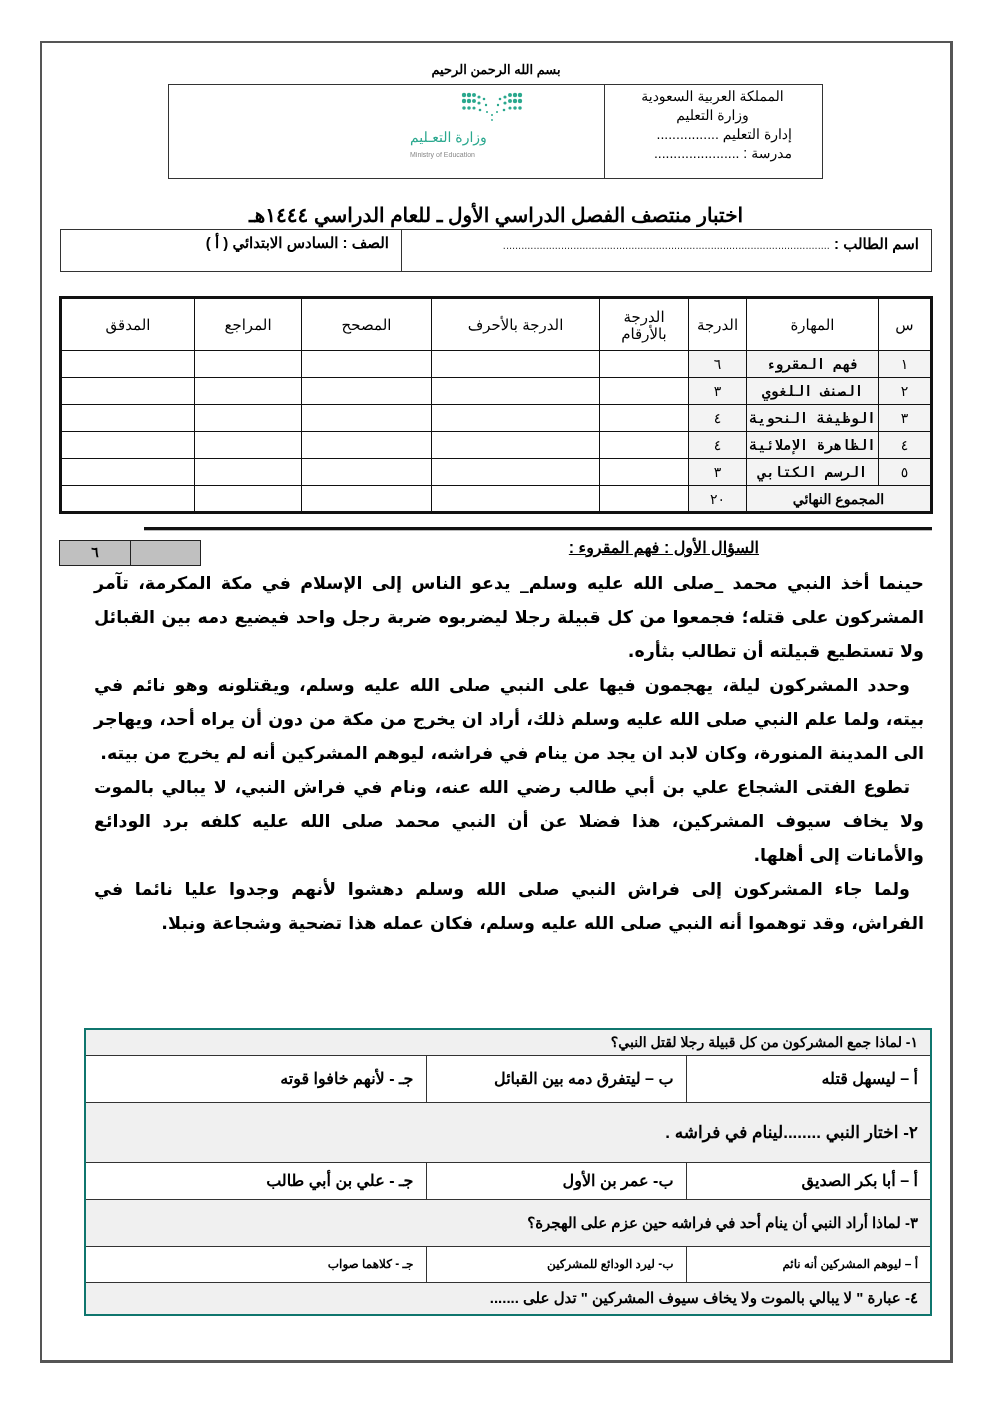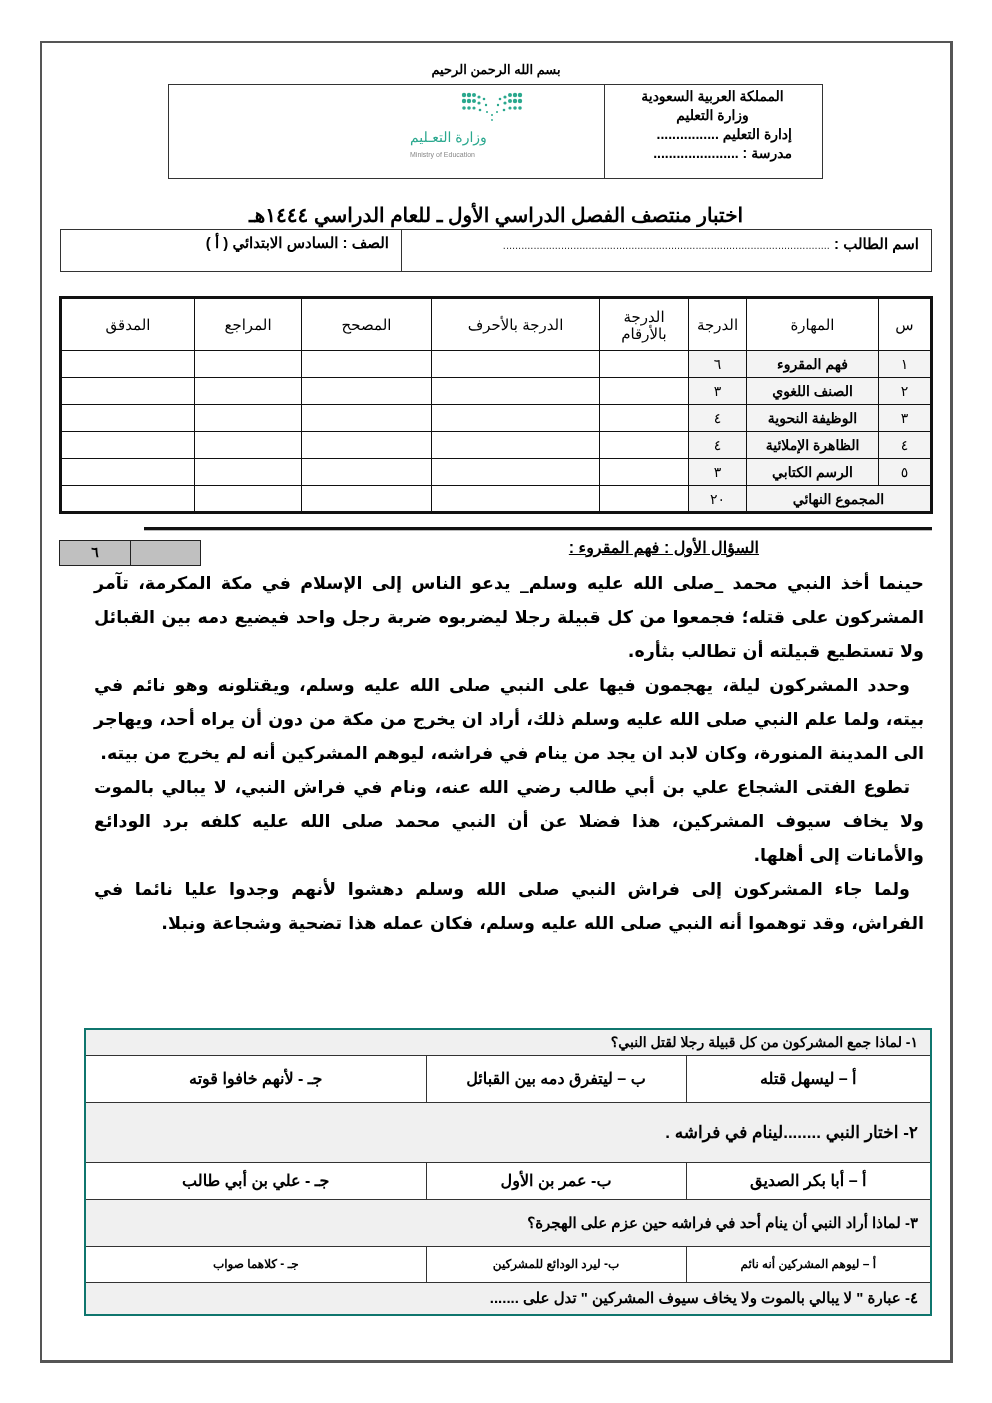--- a/index.html
+++ b/index.html
@@ -16,21 +16,21 @@
       font-family: "Liberation Sans", sans-serif; font-weight: bold; font-size: 13px;
     }
 
     
     .header-table {
       position: absolute; left: 168px; top: 84px; width: 655px; height: 95px;
       border: 1.5px solid #333; display: flex; flex-direction: row;
     }
     .header-table .hcell { height: 100%; border-left: 1.5px solid #333; }
     .header-table .hcell:last-child { border-left: none; }
-    .hc-right { width: 218px; padding: 2px 30px 0 8px; font-family: "Liberation Sans", sans-serif; font-weight: bold; font-size: 14px; line-height: 19px; }
+    .hc-right { width: 218px; padding: 2px 30px 0 8px; font-family: "Liberation Sans", sans-serif; font-weight: normal; font-size: 14px; line-height: 19px; }
     .hc-right div { text-align: right; }
     .hc-right .center { text-align: center; padding-left: 20px; }
     .hc-mid { width: 218px; position: relative; }
     .hc-left { flex: 1; padding: 2px 38px 0 0; font-family: "Liberation Sans", sans-serif; font-weight: bold; font-size: 14px; line-height: 19px; text-align: center; }
     .hc-left div { text-align: right; padding-right: 0; }
     .logo { position: absolute; left: 30px; top: 4px; width: 140px; height: 86px; }
     .logo-ar { position: absolute; left: 24px; top: 44px; font-family: "Liberation Sans", sans-serif; font-size: 14px; color: #2aa88e; }
     .logo-en { position: absolute; left: 24px; top: 66px; font-family: "Liberation Sans", sans-serif; font-size: 7px; color: #888; direction: ltr; }
 
     .exam-title {
@@ -48,21 +48,21 @@
 
     
     table.skills {
       position: absolute; left: 59px; top: 296px; width: 874px;
       border-collapse: collapse; border: 3px solid #111;
       font-family: "Liberation Sans", sans-serif; font-size: 14px;
     }
     table.skills th, table.skills td { border: 1.5px solid #111; text-align: center; }
     table.skills th { height: 53px; font-weight: normal; font-size: 15px; line-height: 17px; }
     table.skills td { height: 27px; }
-    table.skills td.skill { background: #f3f3f3; font-weight: bold; font-size: 14px; }
+    table.skills td.skill { background: #f3f3f3; font-weight: bold; font-size: 14px; font-family: Liberation Mono, monospace; }
     table.skills td.shade { background: #f3f3f3; }
     table.skills td.total-label { font-weight: bold; font-size: 14px; background: #f3f3f3; }
 
     .separator { position: absolute; left: 144px; top: 527px; width: 788px; height: 3px; background: #111; }
     .separator-shadow { position: absolute; left: 144px; top: 530px; width: 788px; height: 1px; background: #bbb; }
 
     .score-box {
       position: absolute; left: 59px; top: 540px; width: 142px; height: 26px;
       display: flex; border: 1.5px solid #222; background: #c0c0c0;
     }
@@ -84,21 +84,21 @@
     .passage p:first-child { text-indent: 0; }
 
     
     table.questions {
       position: absolute; left: 84px; top: 1028px; width: 848px;
       border-collapse: collapse; border: 2px solid #0f766e;
       font-family: "Liberation Sans", sans-serif; font-weight: bold;
     }
     table.questions td { border: 1.5px solid #333; padding: 0 12px; }
     table.questions tr.qrow td { background: #f0f0f0; text-align: right; }
-    table.questions tr.arow td { background: #fff; text-align: center; }
+    table.questions tr.arow td { background: #fff; text-align: right; }
     tr.q1 td { height: 26px; font-size: 14px; }
     tr.a1 td { height: 47px; font-size: 16px; }
     tr.q2 td { height: 60px; font-size: 17px; }
     tr.a2 td { height: 37px; font-size: 16px; }
     tr.q3 td { height: 47px; font-size: 15px; }
     tr.a3 td { height: 36px; font-size: 12px; }
     tr.q4 td { height: 33px; font-size: 15px; }
     .col-a { width: 245px; }
     .col-b { width: 260px; }
   </style>

